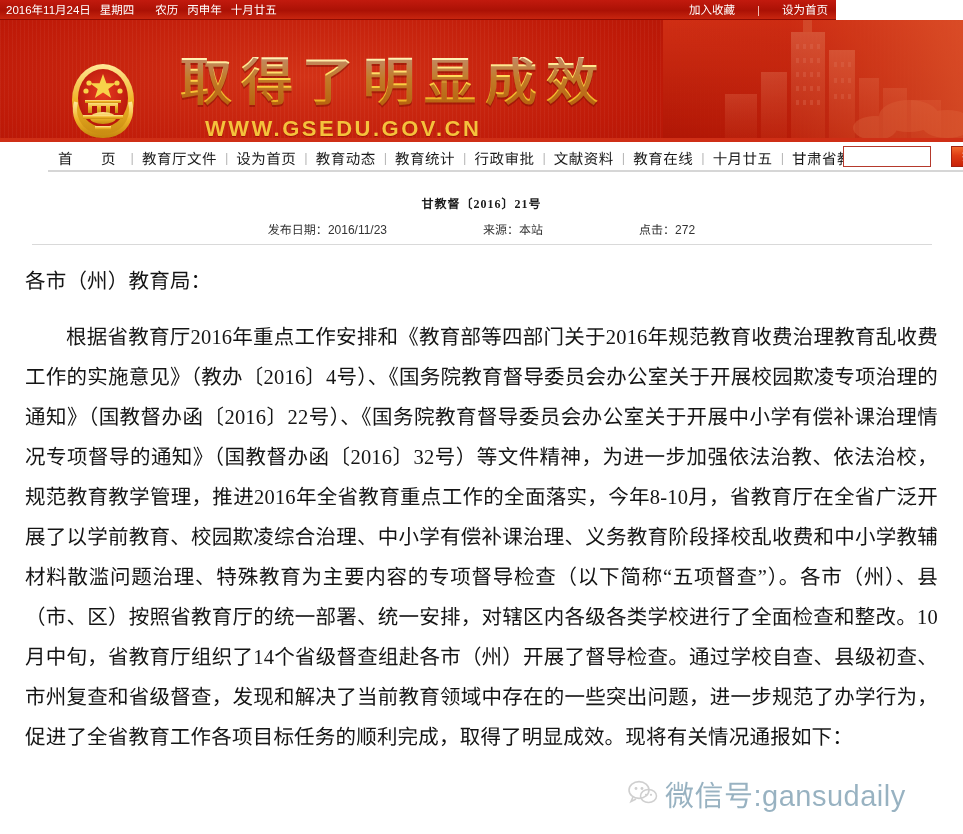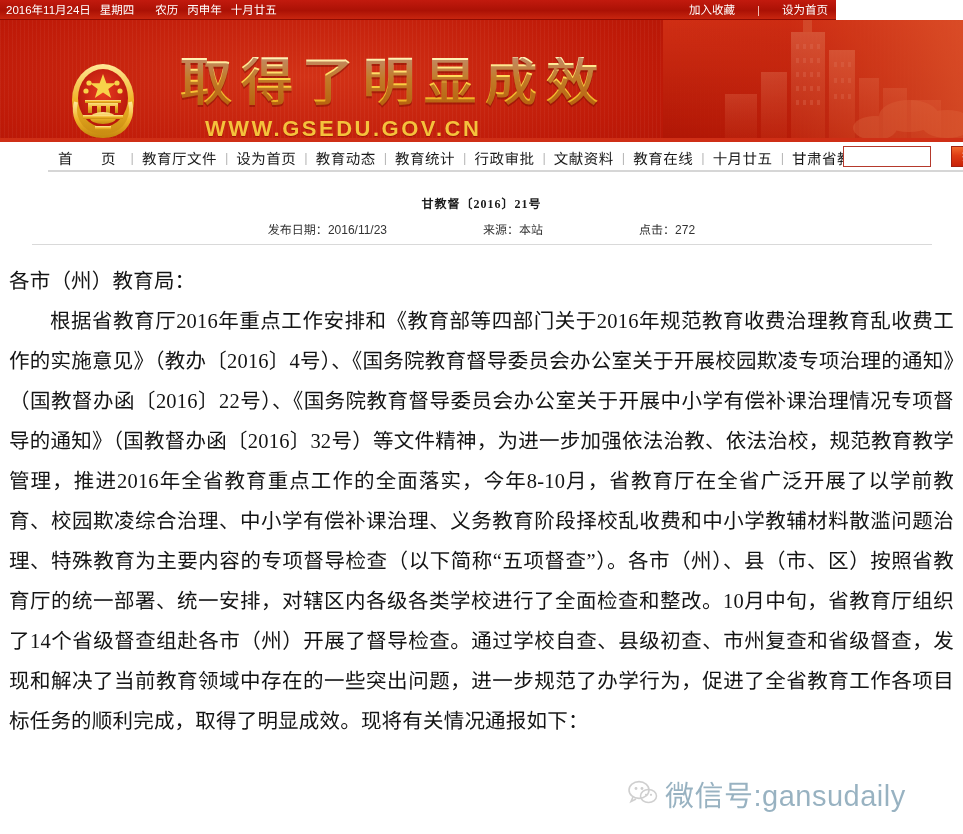--- a/index.html
+++ b/index.html
@@ -218,21 +218,21 @@
     margin: 16px auto 0 auto;
     width: 945px;
     font-family: "Liberation Serif", "DejaVu Serif", serif;
     font-size: 20.5px;
     line-height: 40px;
     color: #141414;
     text-align: justify;
     text-justify: inter-ideograph;
     letter-spacing: .2px;
   }
-  .body p { margin: 0; }
+  .body p { margin: 16px; }
   .body p.indent { text-indent: 2em; }
 
   
   .watermark {
     position: absolute;
     left: 628px; top: 772px;
     display: flex;
     align-items: center;
     gap: 7px;
     pointer-events: none;

